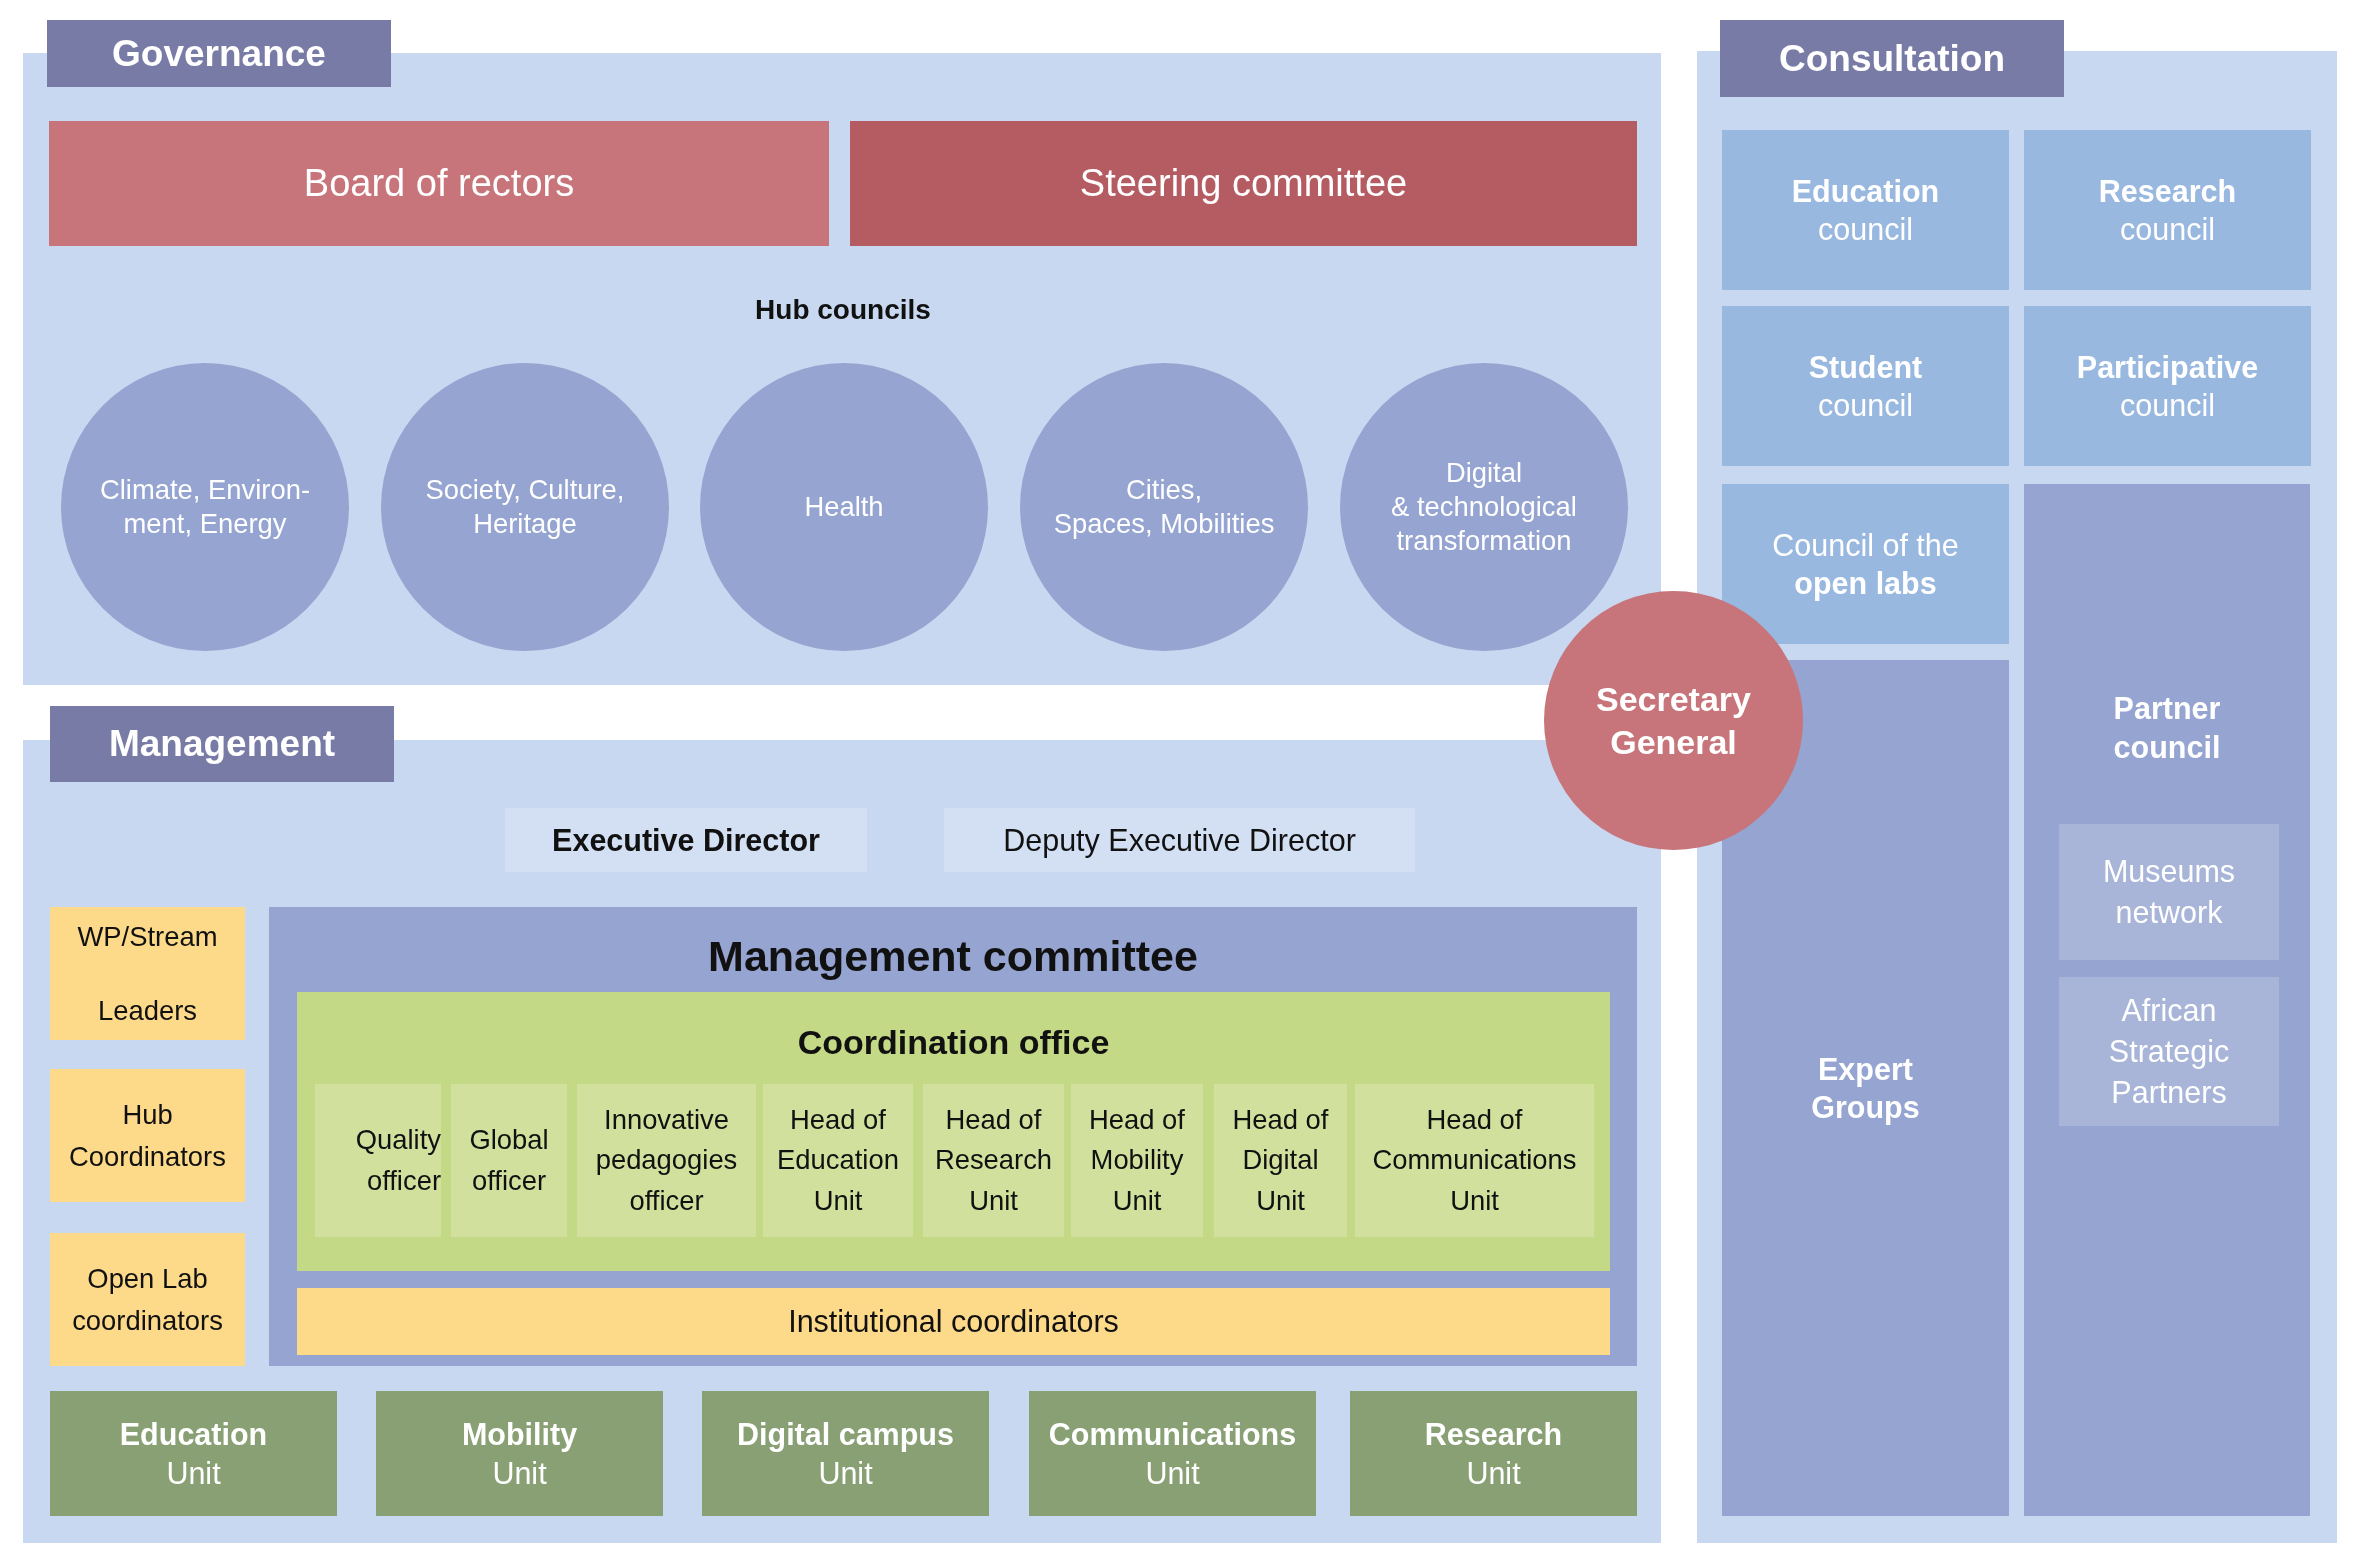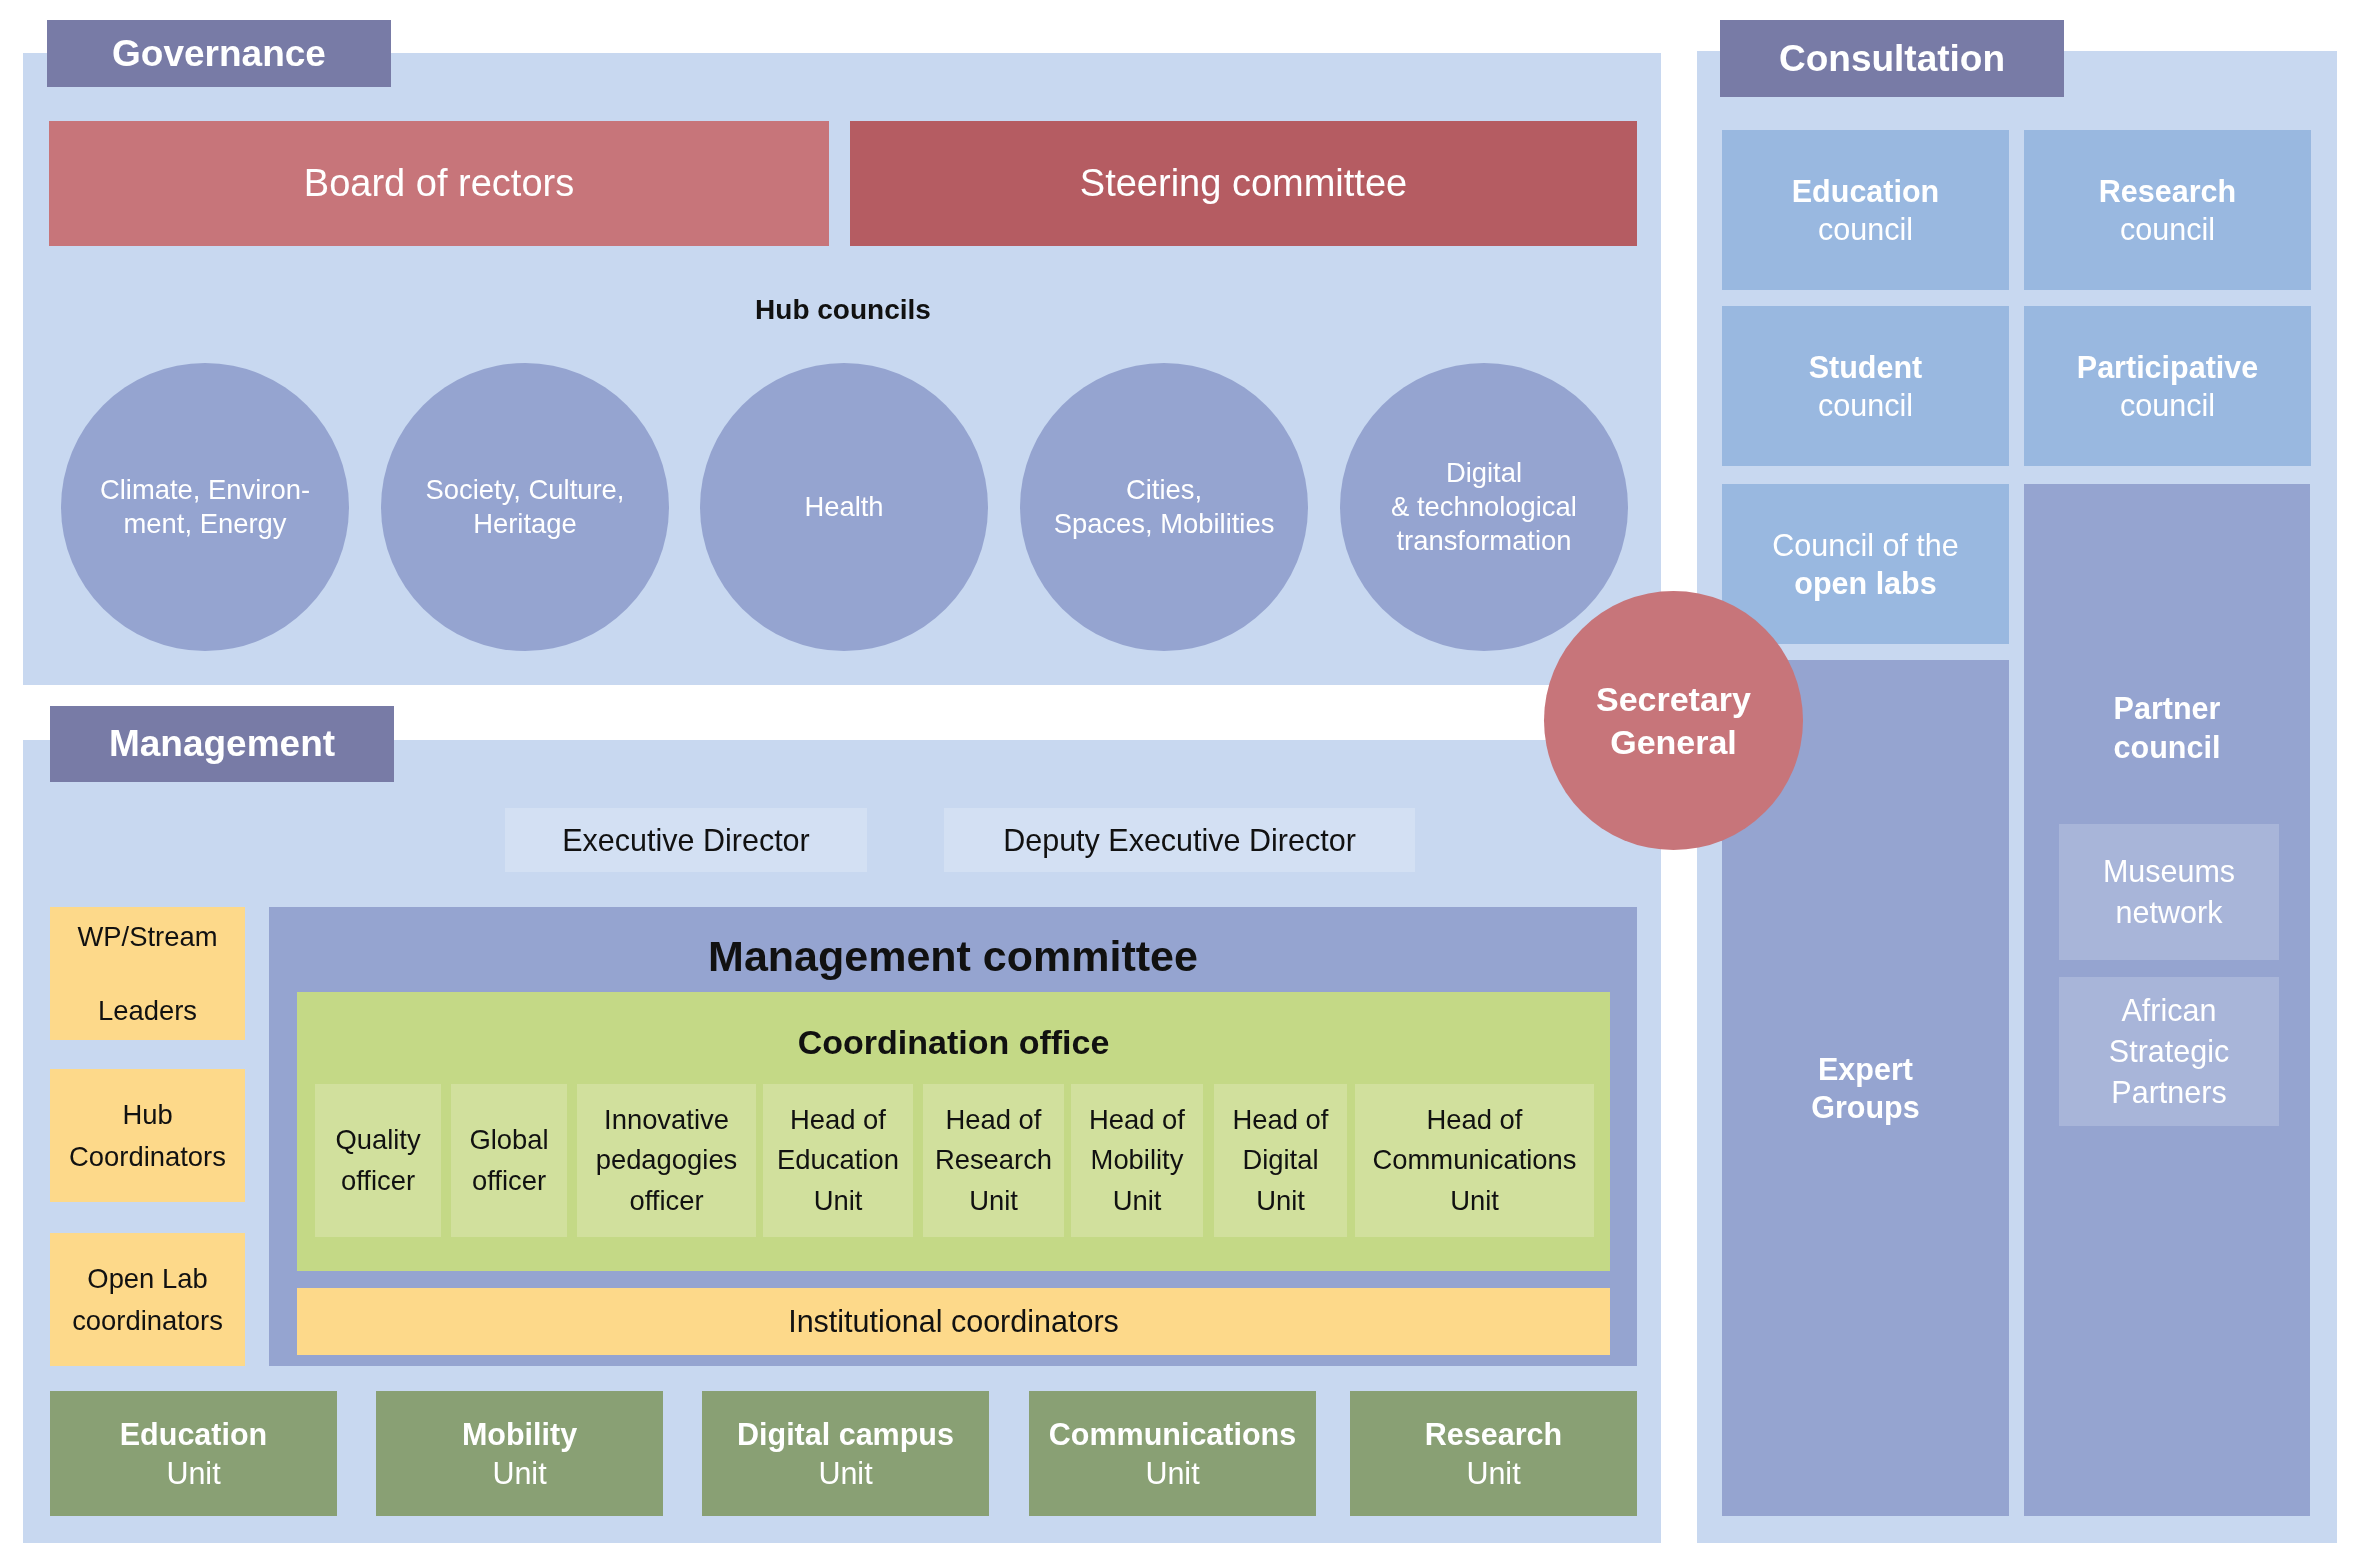--- a/index.html
+++ b/index.html
@@ -63,21 +63,21 @@
   <span>Digital</span>
   <span>&amp; technological</span>
   <span>transformation</span>
 </div>
 
 <div class="abs panel" style="left:23px;top:740px;width:1638px;height:803px;"></div>
 <div class="abs tab" style="left:50px;top:706px;width:344px;height:76px;">
   <span>Management</span>
 </div>
 
-<div class="abs lightbox center" style="left:505px;top:808px;width:362px;height:64px;font-weight:400;">
+<div class="abs lightbox center" style="left:505px;top:808px;width:362px;height:64px;font-weight:700;">
   <span>Executive Director</span>
 </div>
 <div class="abs lightbox center" style="left:944px;top:808px;width:471px;height:64px;font-weight:300;">
   <span>Deputy Executive Director</span>
 </div>
 
 <div class="abs yellow center" style="left:50px;top:907px;width:195px;height:133px;gap:32px;">
   <span>WP/Stream</span>
   <span>Leaders</span>
 </div>
@@ -93,21 +93,21 @@
 <div class="abs darkblue" style="left:269px;top:907px;width:1368px;height:459px;"></div>
 <div class="abs center btext" style="left:269px;top:926px;width:1368px;height:61px;font-size:43px;font-weight:bold;">
   <span>Management committee</span>
 </div>
 
 <div class="abs green-outer" style="left:297px;top:992px;width:1313px;height:279px;"></div>
 <div class="abs center btext" style="left:297px;top:1019px;width:1313px;height:46px;font-size:34px;font-weight:bold;">
   <span>Coordination office</span>
 </div>
 
-<div class="abs green-cell center" style="left:315px;top:1084px;width:126px;height:153px;">
+<div class="abs green-cell center" style="left:315px;top:1084px;width:126px;height:153px;align-items:flex-end;">
   <span>Quality</span>
   <span>officer</span>
 </div>
 <div class="abs green-cell center" style="left:451px;top:1084px;width:116px;height:153px;">
   <span>Global</span>
   <span>officer</span>
 </div>
 <div class="abs green-cell center" style="left:577px;top:1084px;width:179px;height:153px;">
   <span>Innovative</span>
   <span>pedagogies</span>

